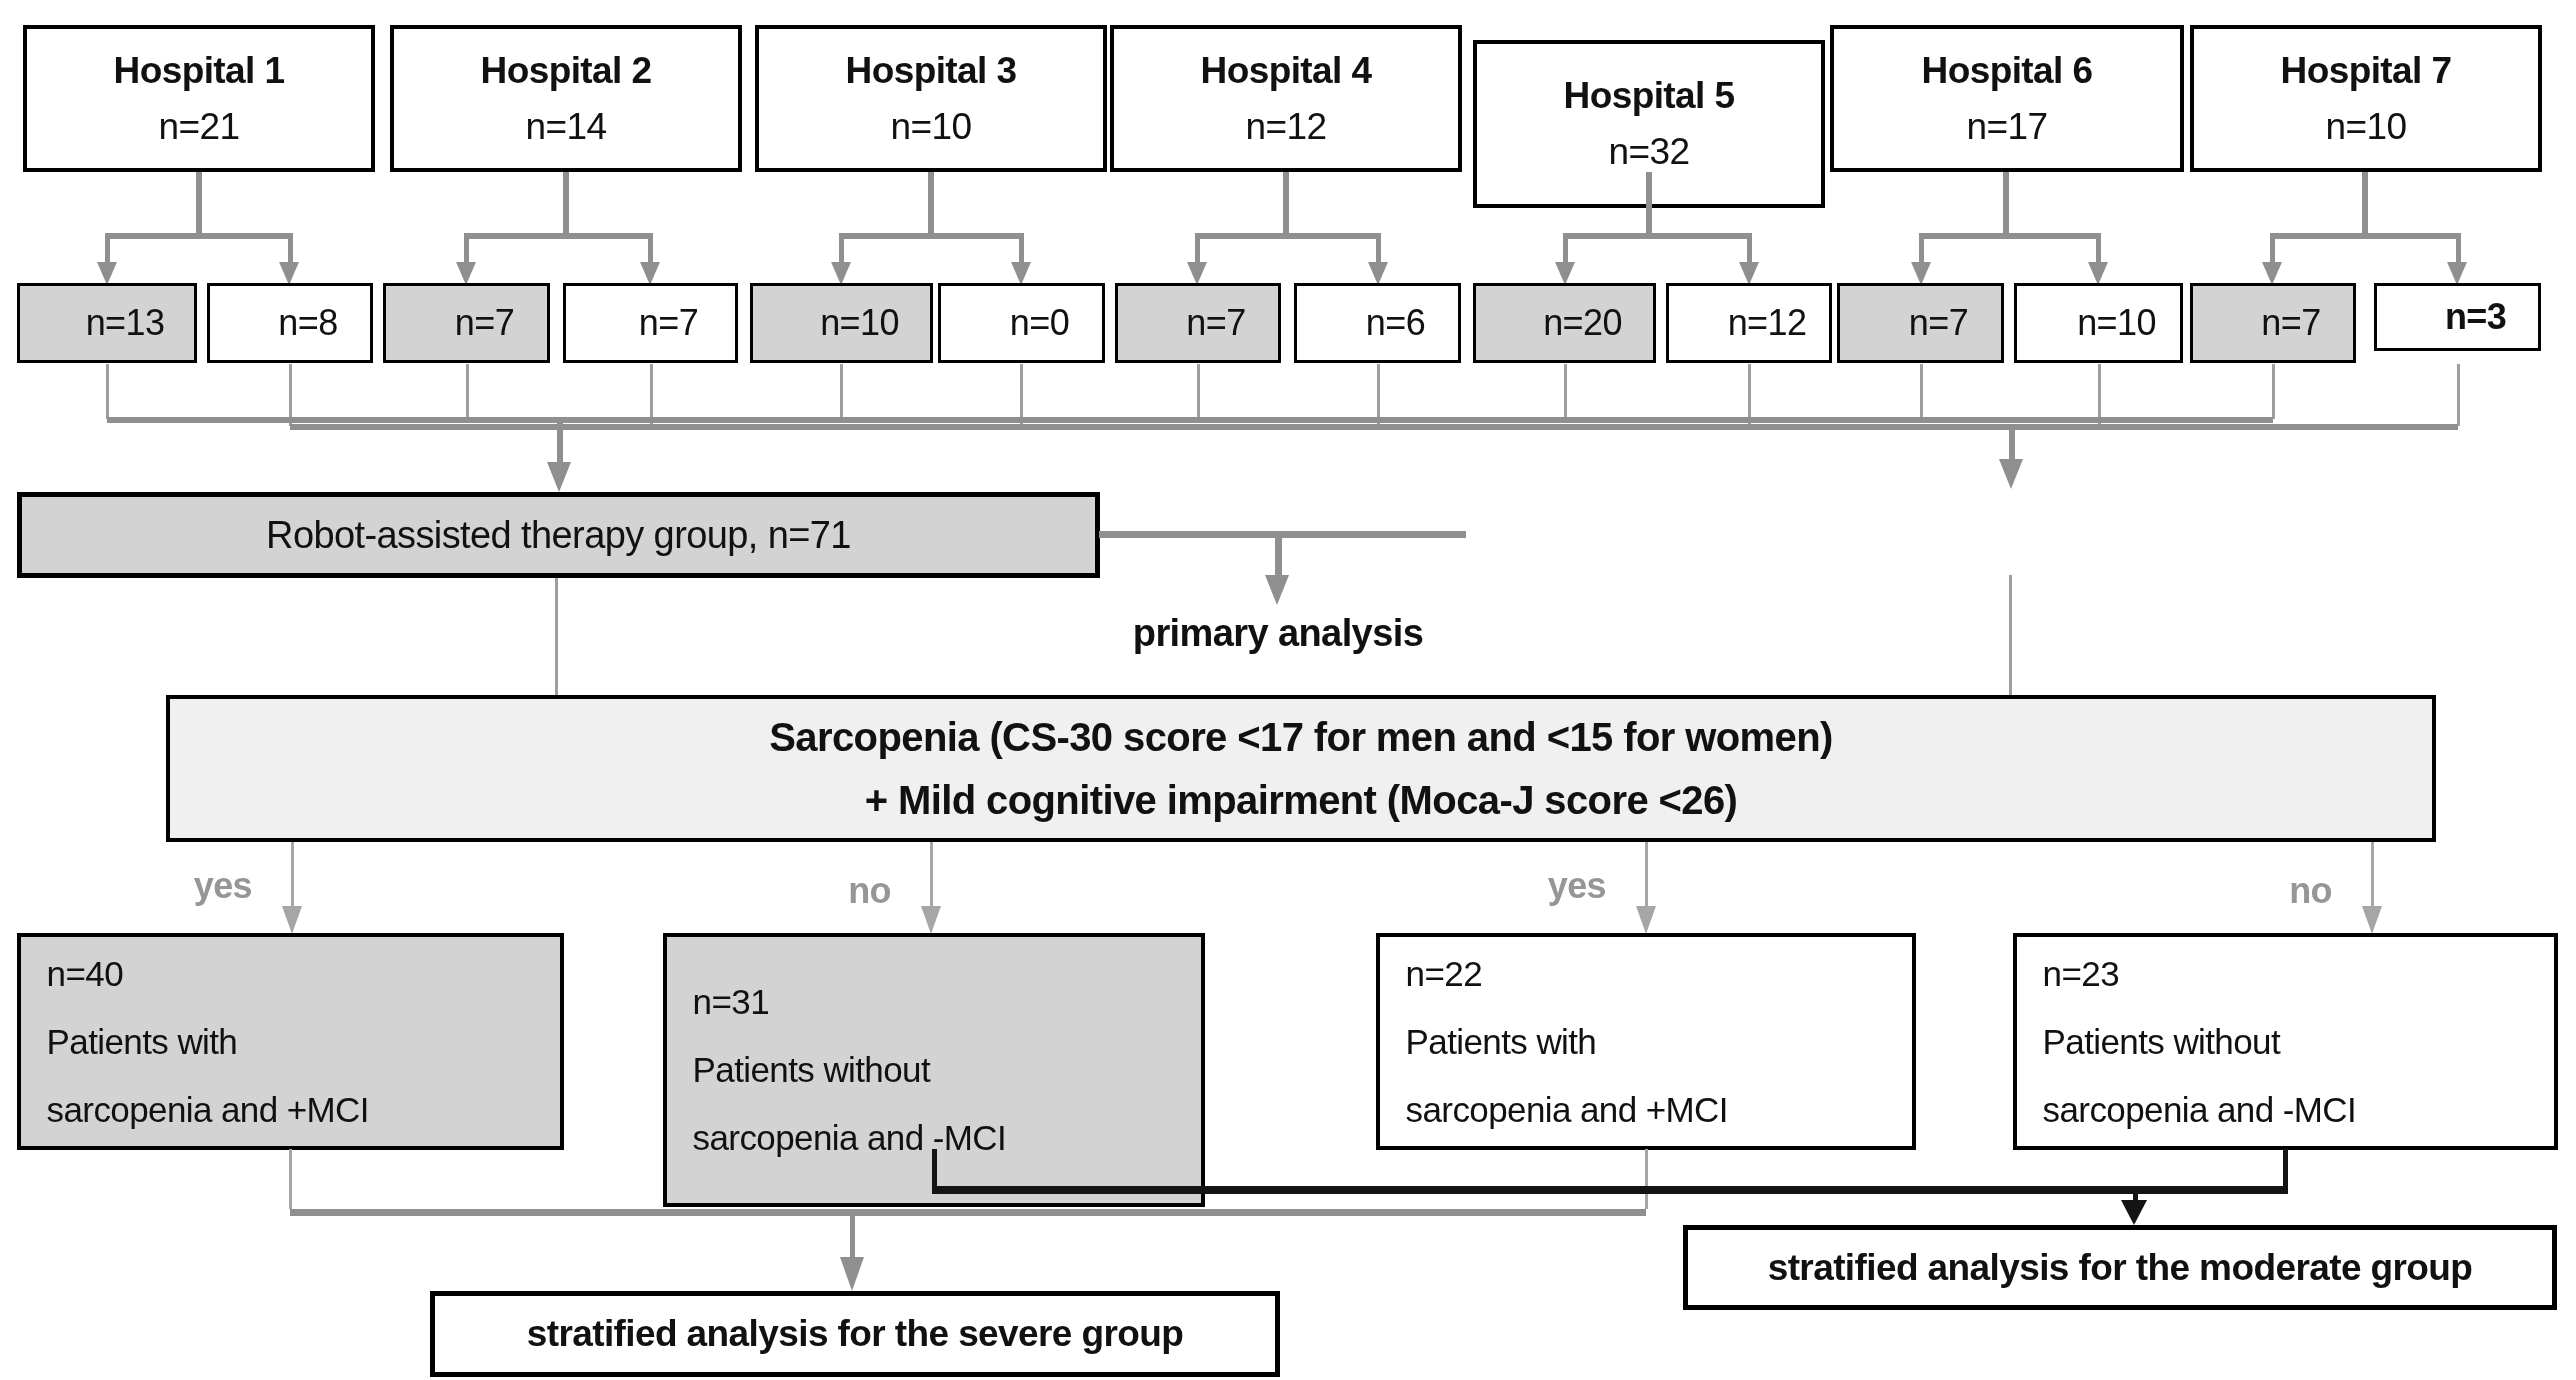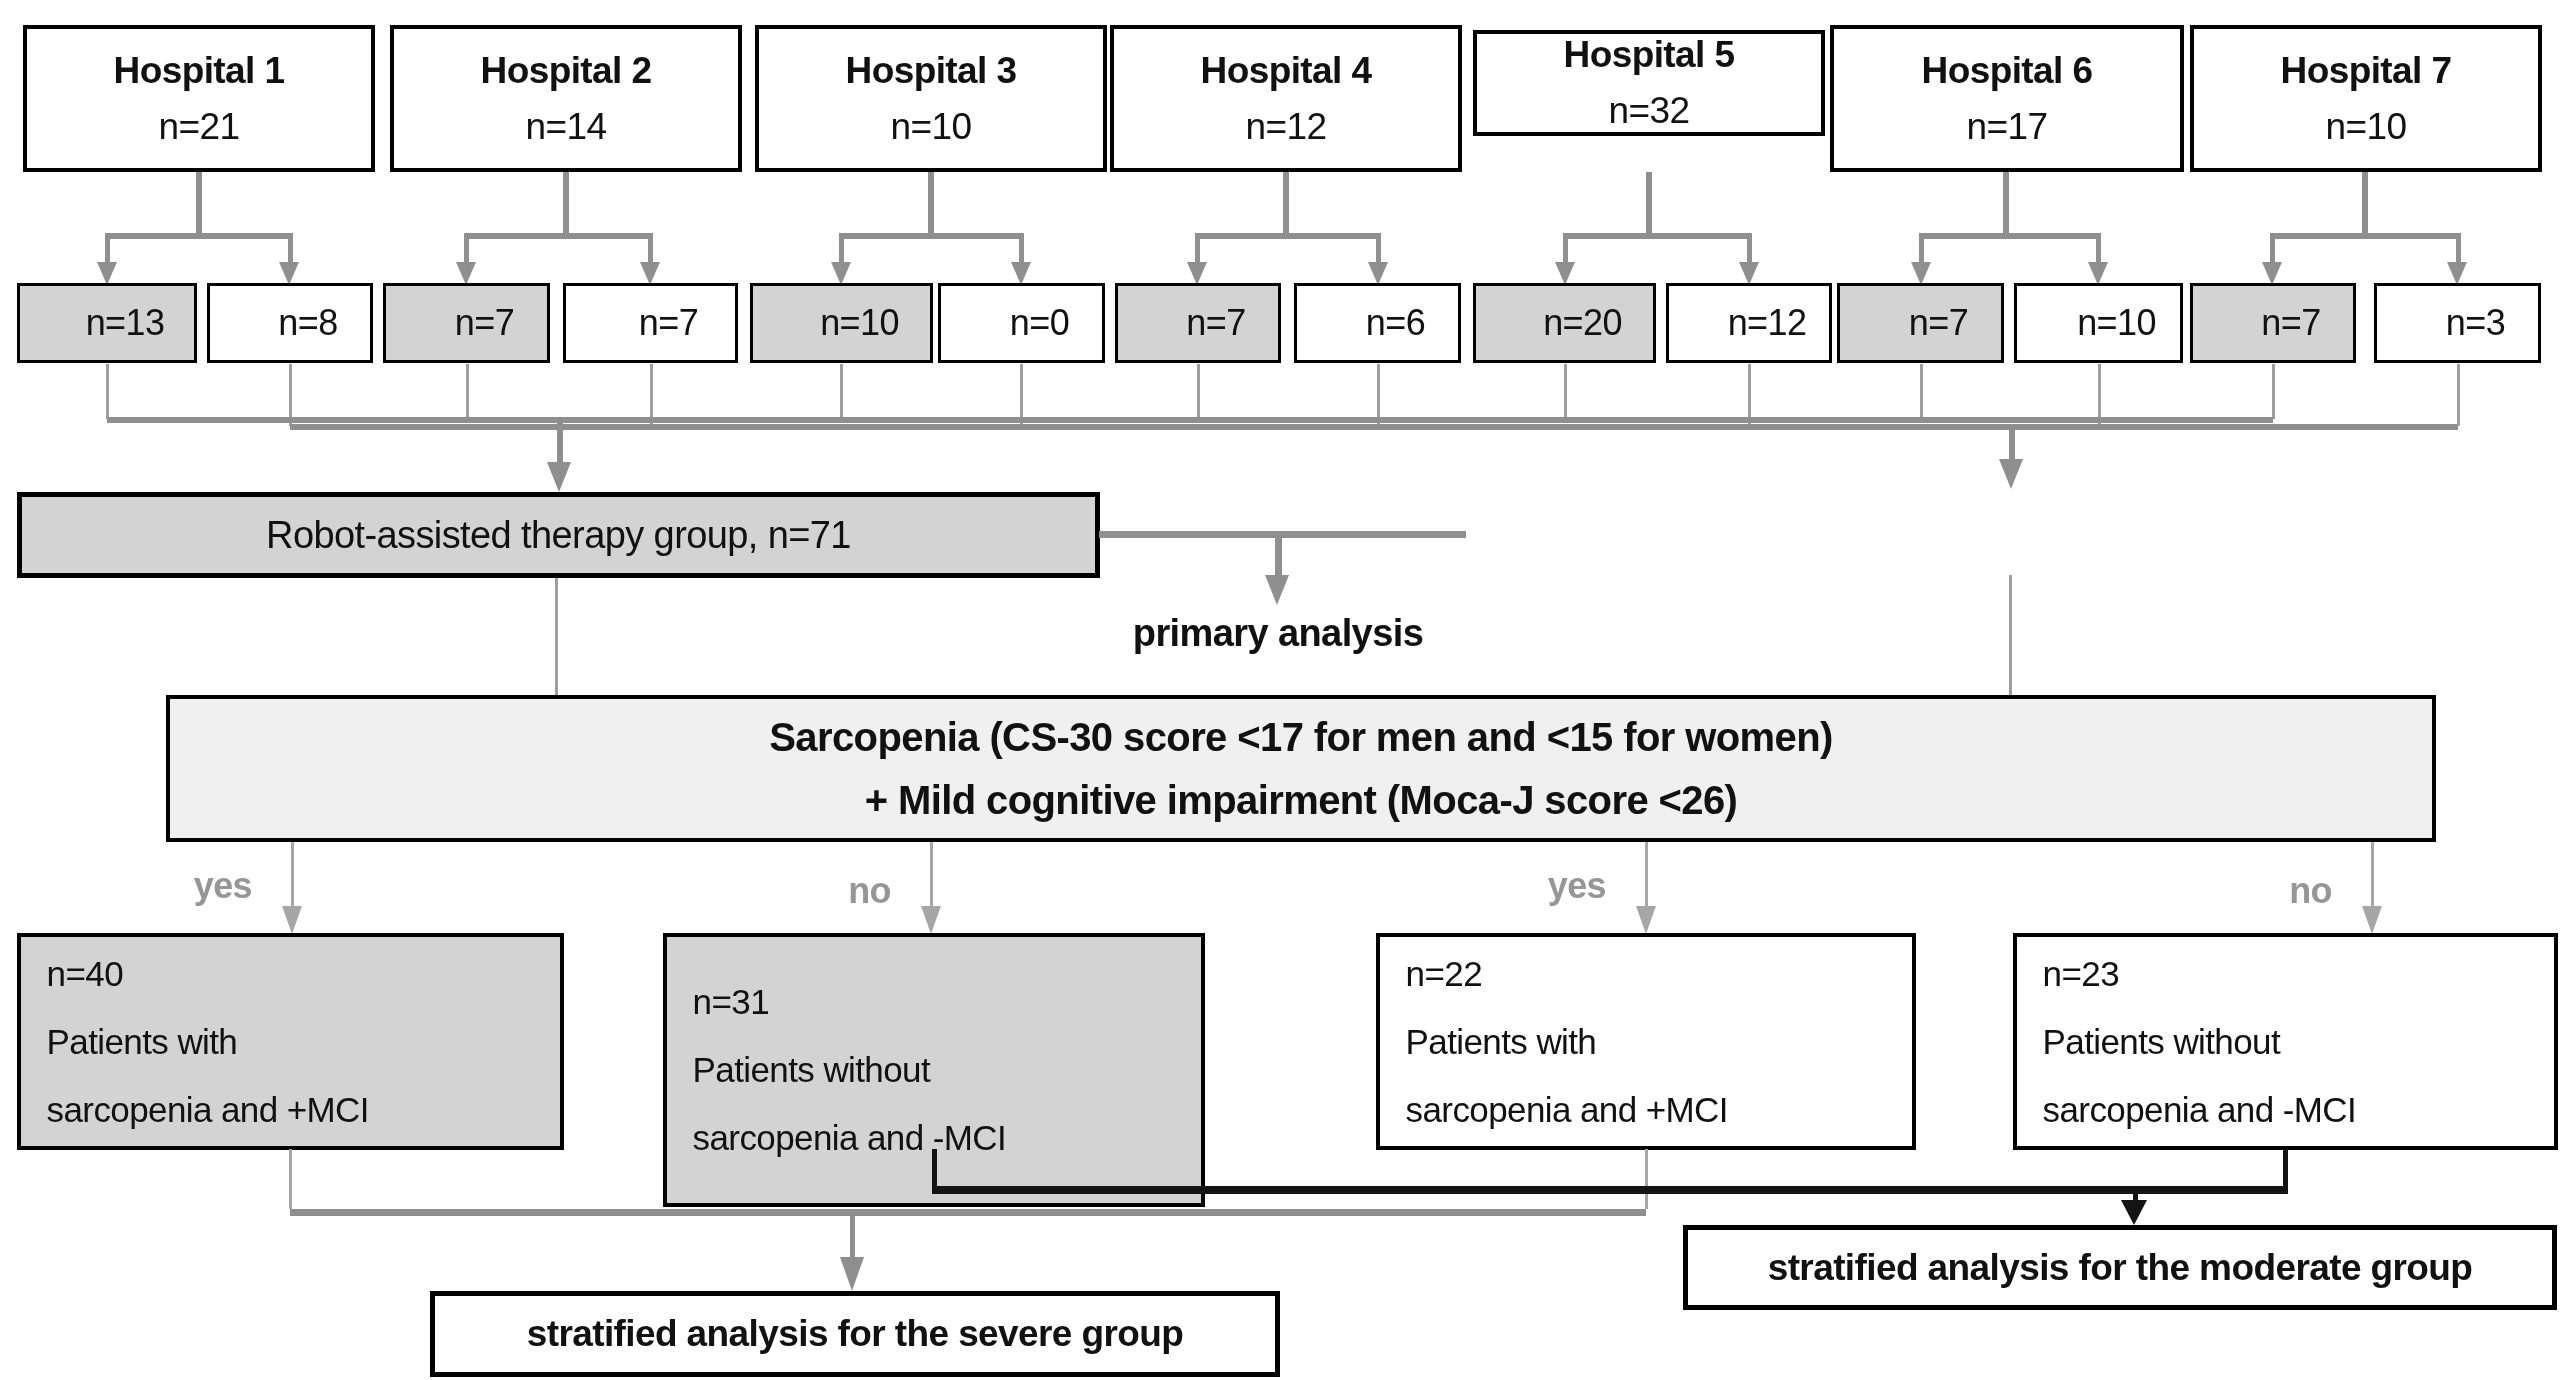--- a/index.html
+++ b/index.html
@@ -47,21 +47,21 @@
     <div>n=14</div>
   </div>
   <div class="box hosp" style="left:755px;top:25px;width:352px;height:147px;">
     <div class="t">Hospital 3</div>
     <div>n=10</div>
   </div>
   <div class="box hosp" style="left:1110px;top:25px;width:352px;height:147px;">
     <div class="t">Hospital 4</div>
     <div>n=12</div>
   </div>
-  <div class="box hosp" style="left:1473px;top:30px;width:352px;height:106px;align-items:center;">
+  <div class="box hosp" style="left:1473px;top:40px;width:352px;height:168px;align-items:center;">
     <div class="t">Hospital 5</div>
     <div>n=32</div>
   </div>
   <div class="box hosp" style="left:1830px;top:25px;width:354px;height:147px;">
     <div class="t">Hospital 6</div>
     <div>n=17</div>
   </div>
   <div class="box hosp" style="left:2190px;top:25px;width:352px;height:147px;">
     <div class="t">Hospital 7</div>
     <div>n=10</div>
@@ -148,21 +148,21 @@
     </div>
   <div class="box sub gray" style="left:1837px;top:283px;width:167px;height:80px;">
       <div>n=7</div>
     </div>
   <div class="box sub" style="left:2014px;top:283px;width:169px;height:80px;">
       <div>n=10</div>
     </div>
   <div class="box sub gray" style="left:2190px;top:283px;width:166px;height:80px;">
       <div>n=7</div>
     </div>
-  <div class="box sub" style="left:2374px;top:283px;width:167px;height:80px;">
+  <div class="box sub" style="left:2374px;top:283px;width:167px;height:68px;font-weight:bold;">
       <div>n=3</div>
     </div>
 
   <div class="vline c-thin abs" style="left:106px;top:364px;width:2.9px;height:55px;"></div>
   <div class="vline c-thin abs" style="left:289px;top:364px;width:2.9px;height:62px;"></div>
   <div class="vline c-thin abs" style="left:466px;top:364px;width:2.9px;height:55px;"></div>
   <div class="vline c-thin abs" style="left:650px;top:364px;width:2.9px;height:62px;"></div>
   <div class="vline c-thin abs" style="left:840px;top:364px;width:2.9px;height:55px;"></div>
   <div class="vline c-thin abs" style="left:1020px;top:364px;width:2.9px;height:62px;"></div>
   <div class="vline c-thin abs" style="left:1197px;top:364px;width:2.9px;height:55px;"></div>

